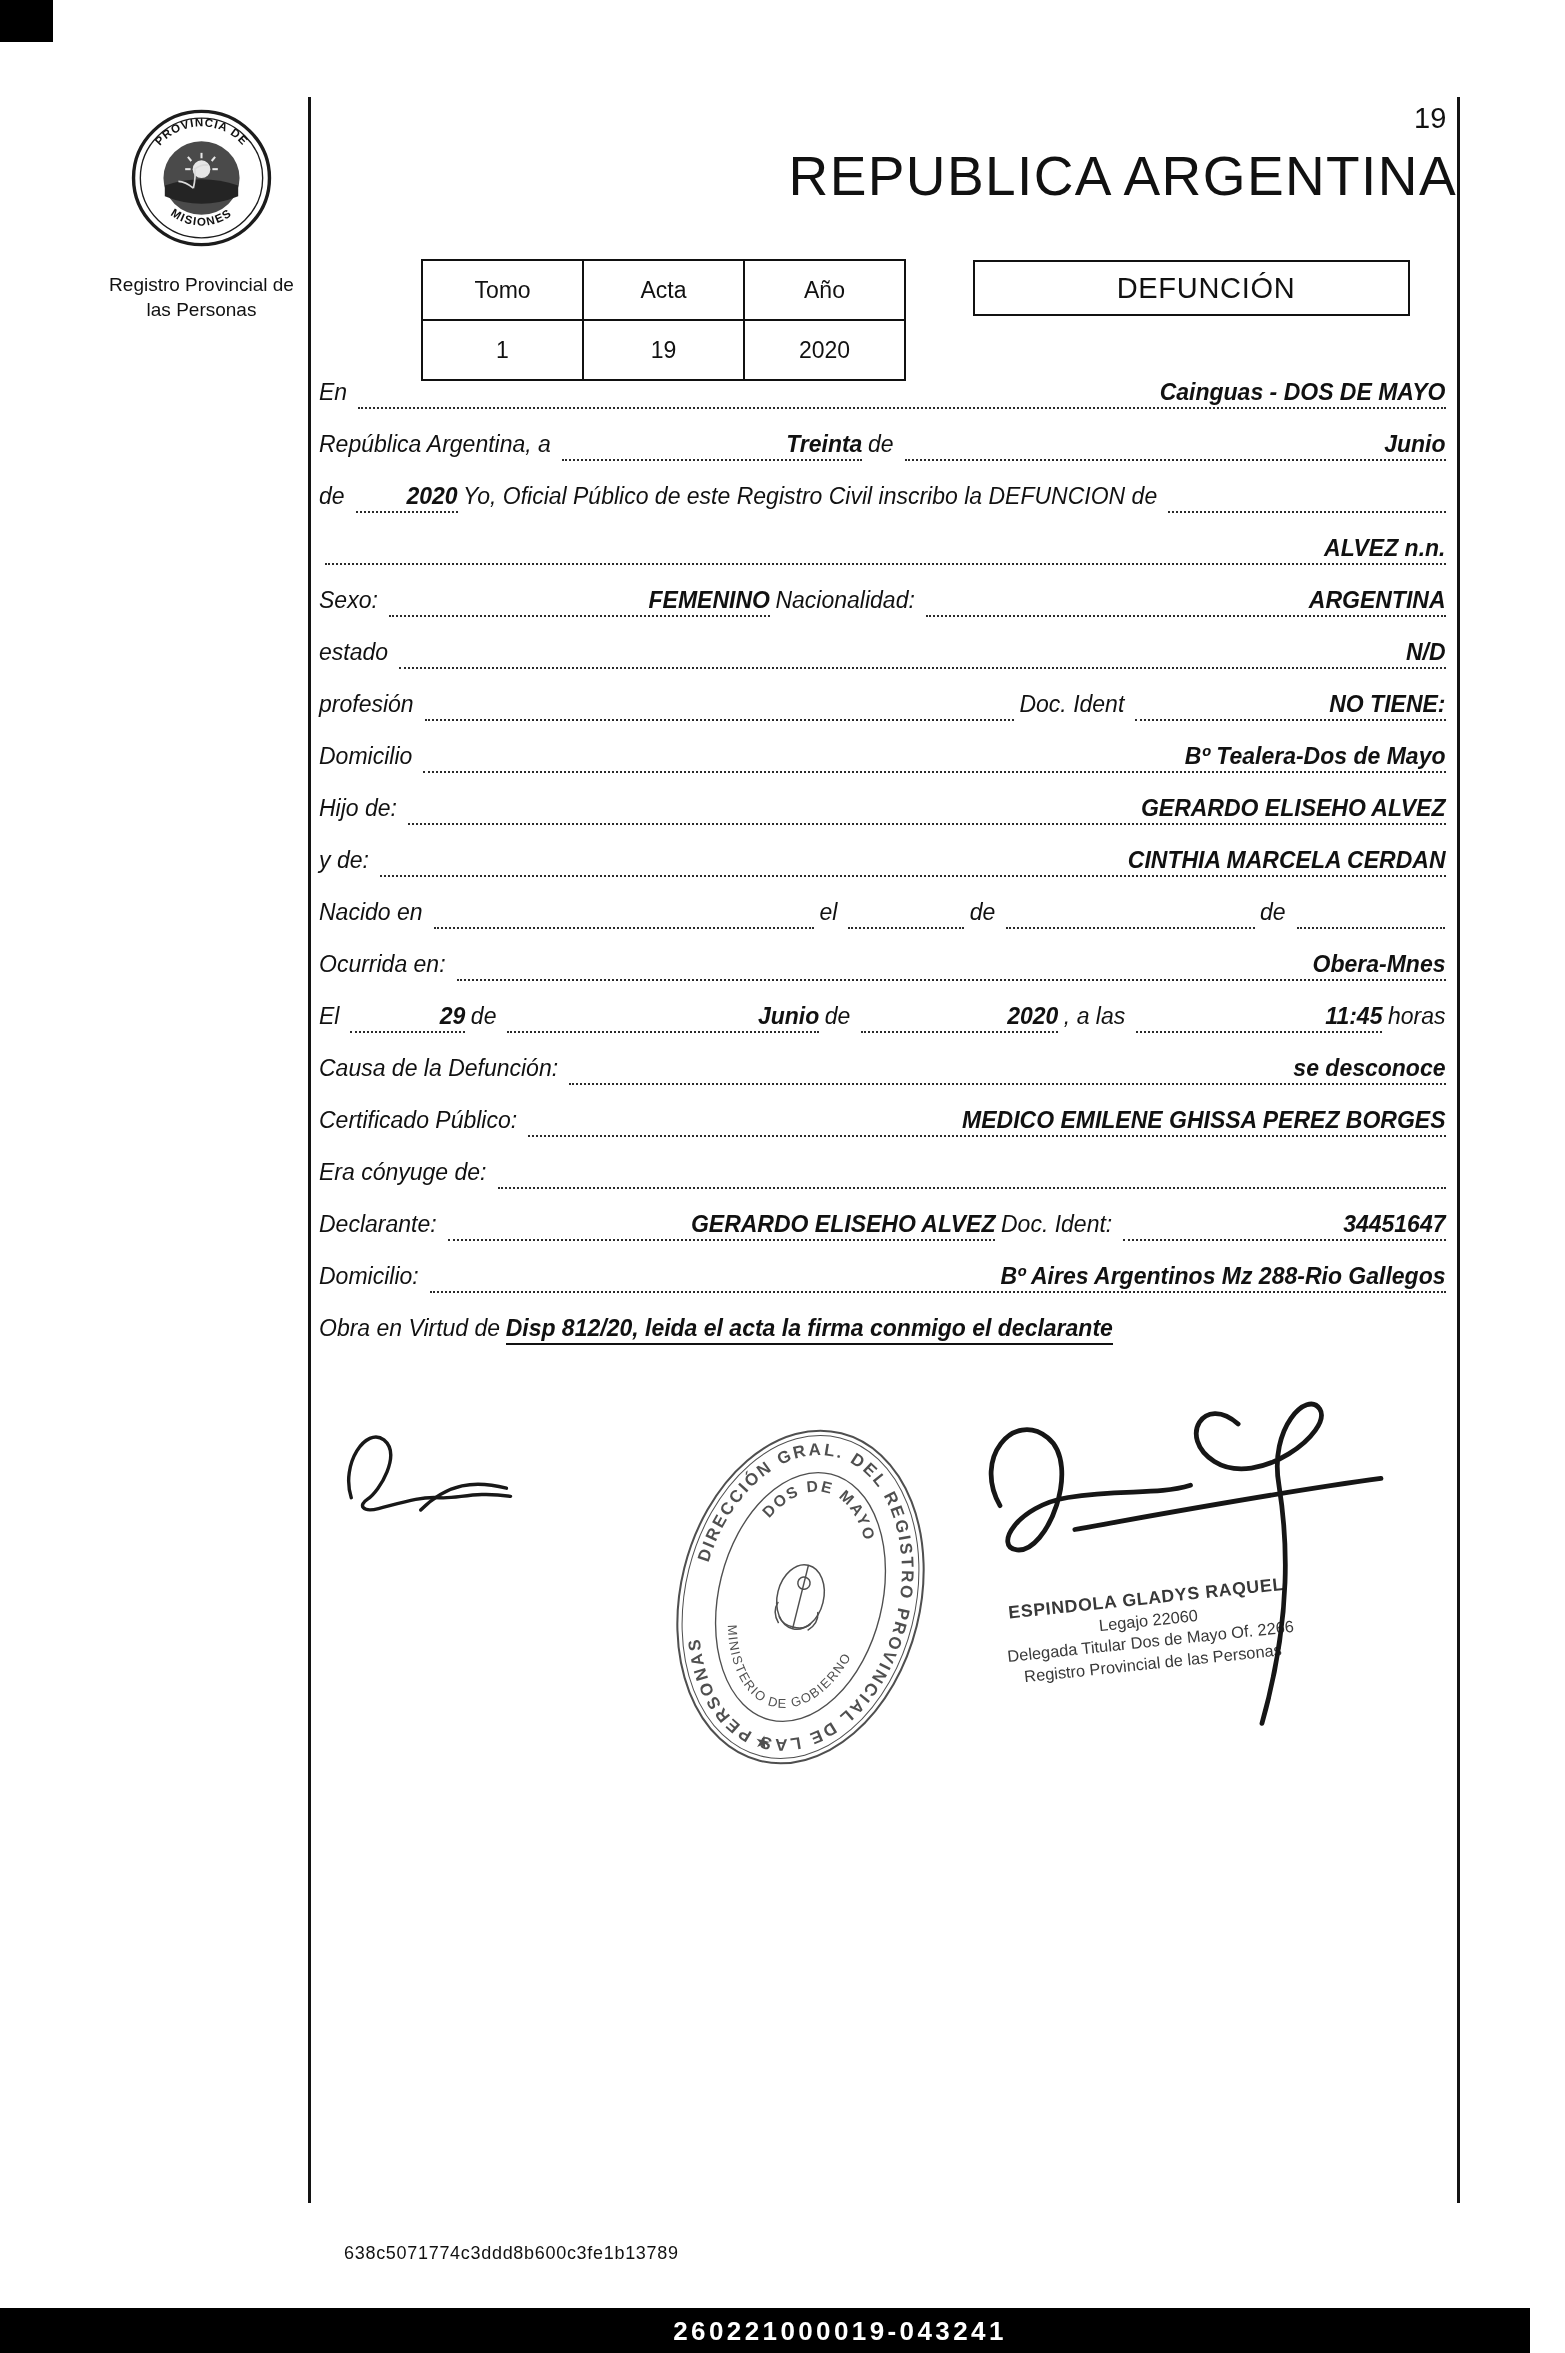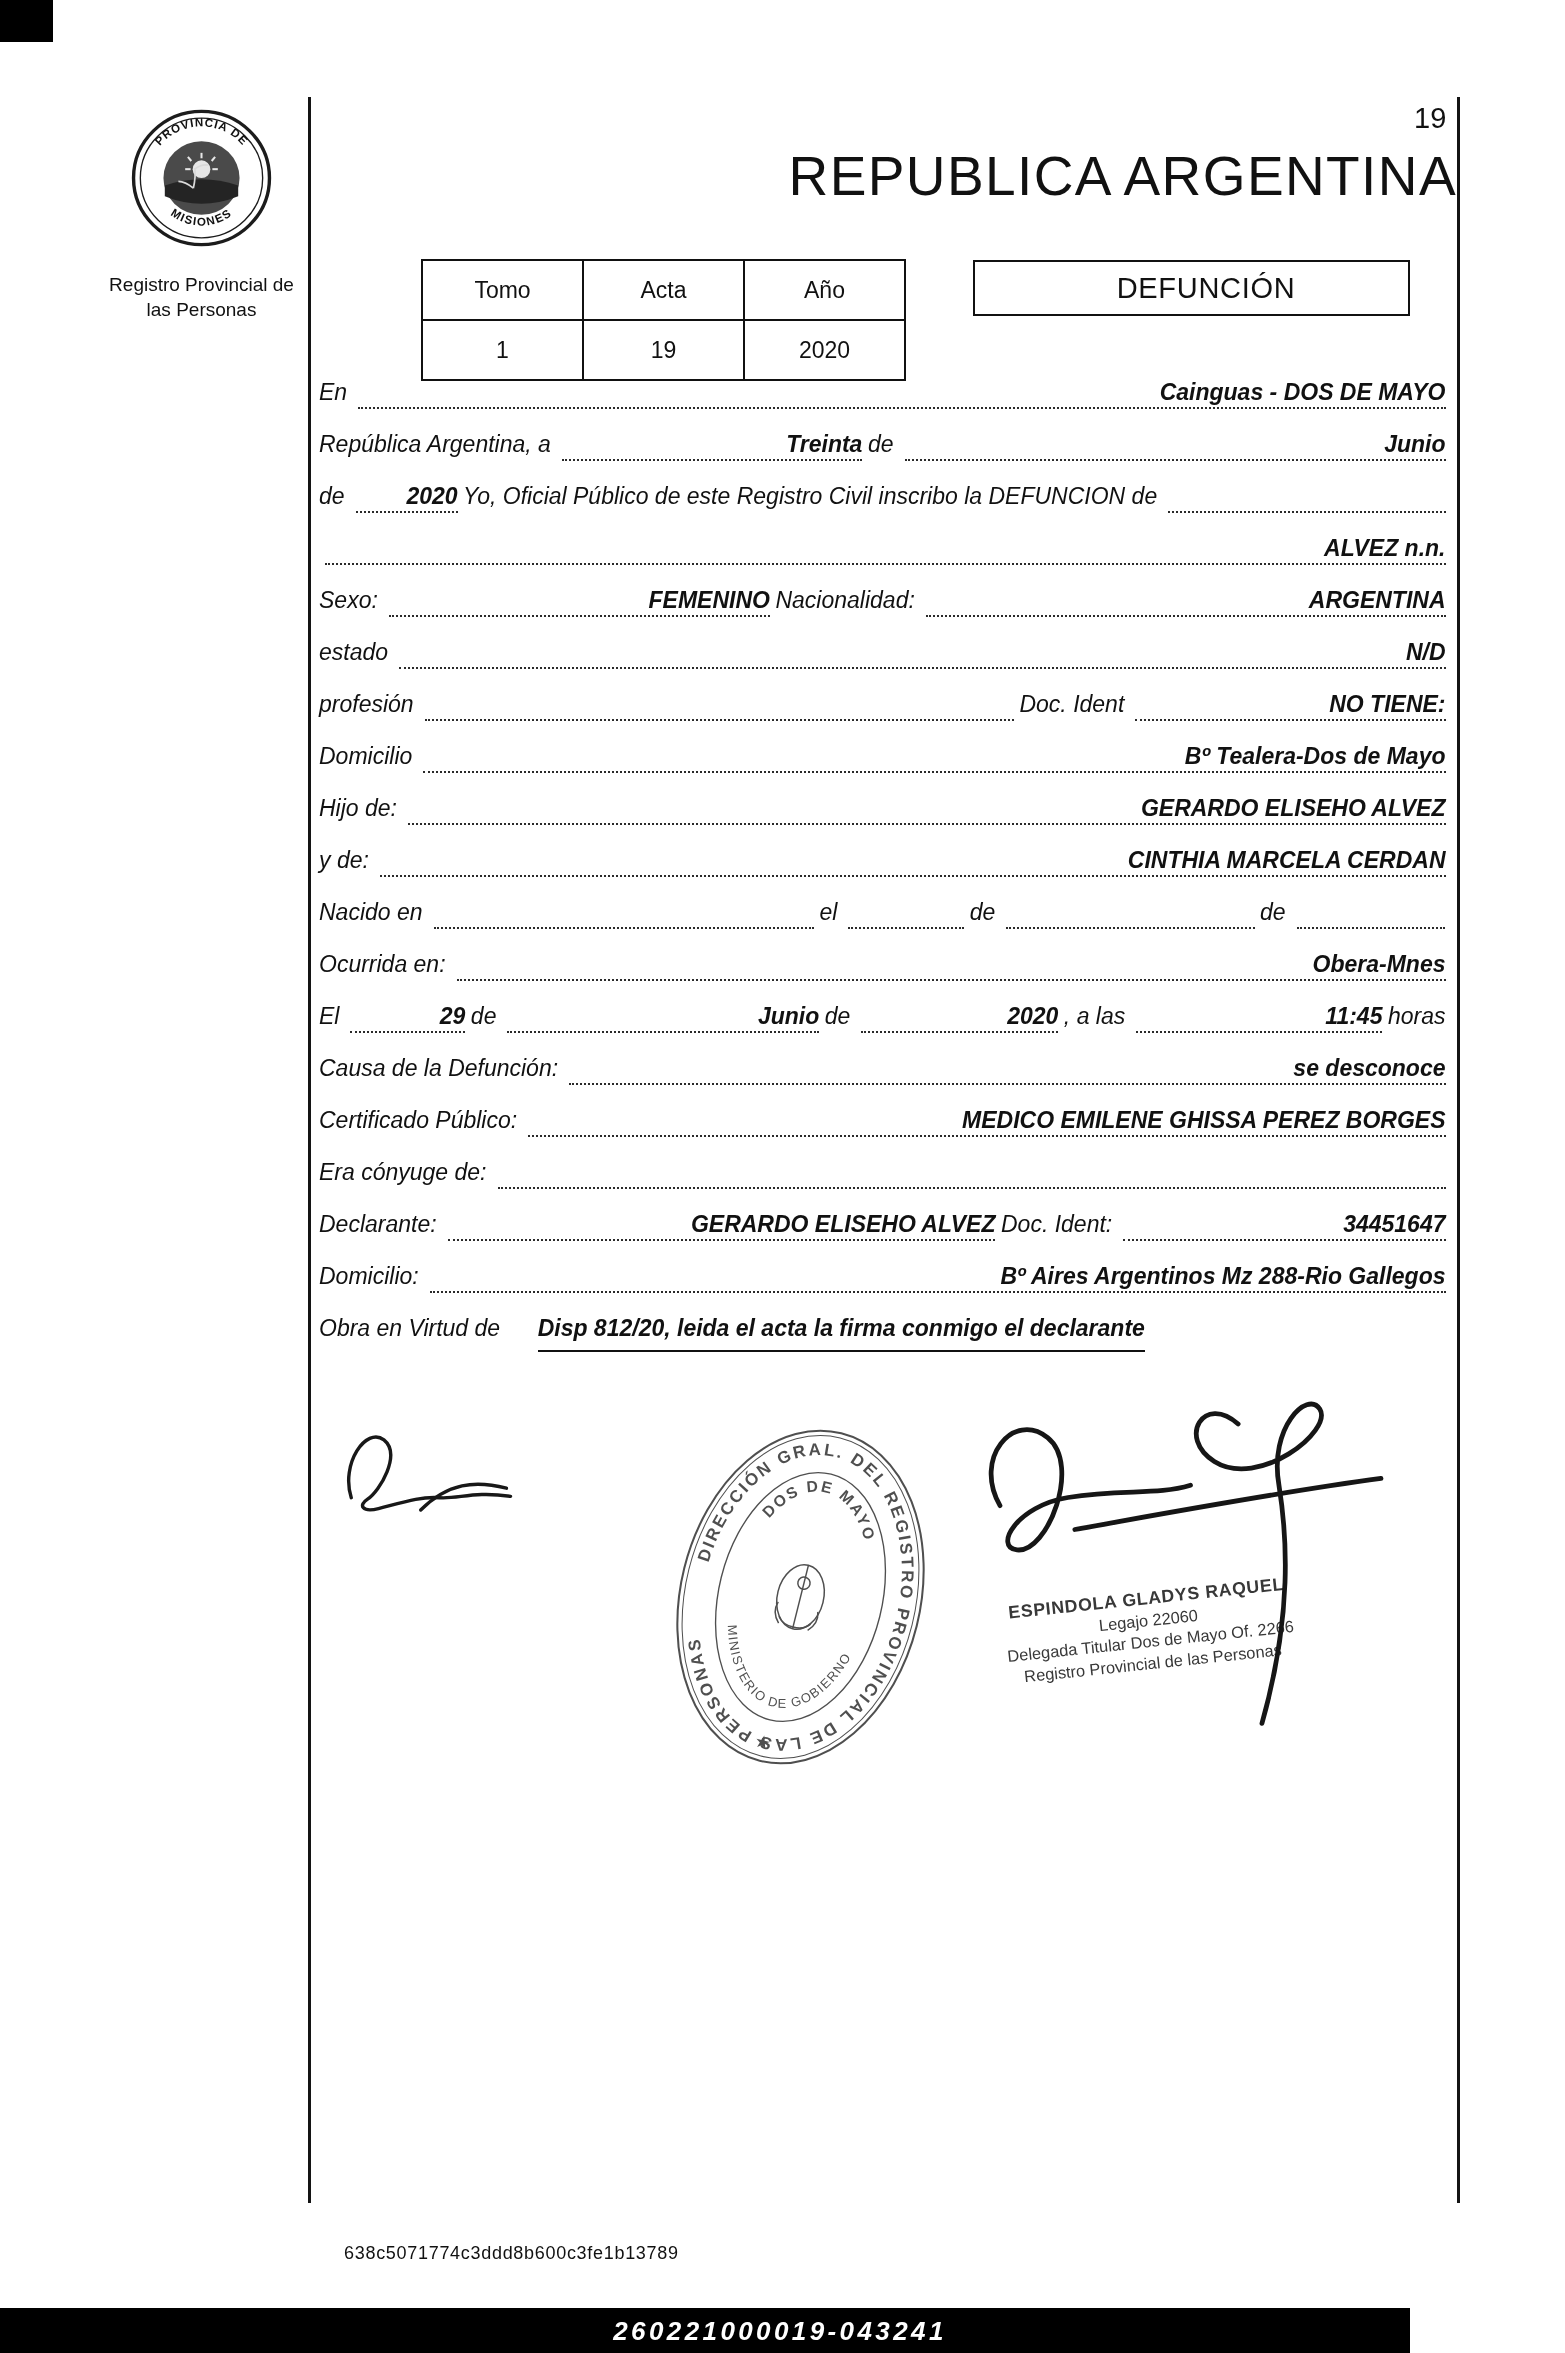--- a/index.html
+++ b/index.html
@@ -25,33 +25,33 @@
   .defuncion-box { position:absolute; left:973px; top:260px; width:433px; height:52px; border:2.7px solid #111;
                    display:flex; align-items:center; justify-content:center; }
   .defuncion-box span { font-size:29px; letter-spacing:0.7px;margin-left:29px; }
 
   .form { position:absolute; left:319px; top:379px; width:1132px; font-size:23px;font-style:italic; }
   .row { display:flex; align-items:baseline; height:52px; }
   .lbl { white-space:nowrap; padding-right:5.5px; }
   .fill { flex:1 1 0; border-bottom:2.7px dotted #2a2a2a; text-align:right; font-weight:bold;
           margin:0 5.5px; white-space:nowrap; min-width:27px; padding-bottom:1.4px; }
   .fill:empty::before { content:"\00a0"; }
-  .obra-bold { font-weight:bold; border-bottom:2.7px solid #111; padding-bottom:8px;margin-left:32px; }
+  .obra-bold { font-weight:bold; border-bottom:2.7px solid #111; padding-bottom:1px; }
 
   .signature1 { position:absolute; left:339px; top:1409px; }
   .round-stamp { position:absolute; left:644px; top:1403px; }
   .signature2 { position:absolute; left:952px; top:1390px; }
   .official { position:absolute; left:986px; top:1587px; width:327px; transform:rotate(-6deg);
               text-align:center; color:#383838; font-size:16.4px; line-height:1.3; }
   .official-name { font-weight:bold; font-size:17.7px; letter-spacing:0.7px; }
 
   .hash { position:absolute; left:344px; top:2243px; font-size:18px; letter-spacing:0.7px; }
 
-  .bottom-bar { position:absolute; left:0; bottom:0; width:1410px; height:46px; background:#000;
-                display:flex; align-items:center; justify-content:center;font-style:italic; }
+  .bottom-bar { position:absolute; left:0; bottom:0; width:1530px; height:46px; background:#000;
+                display:flex; align-items:center; justify-content:center; }
   .bottom-bar span { color:#fff; font-size:26px; font-weight:bold; letter-spacing:3.4px; transform:translateX(75px); }
 
   svg text { font-family:"Liberation Sans", sans-serif; }
 </style>
 </head>
 <body>
 
 <div class="page">
 
   <div class="corner-mark"></div>

